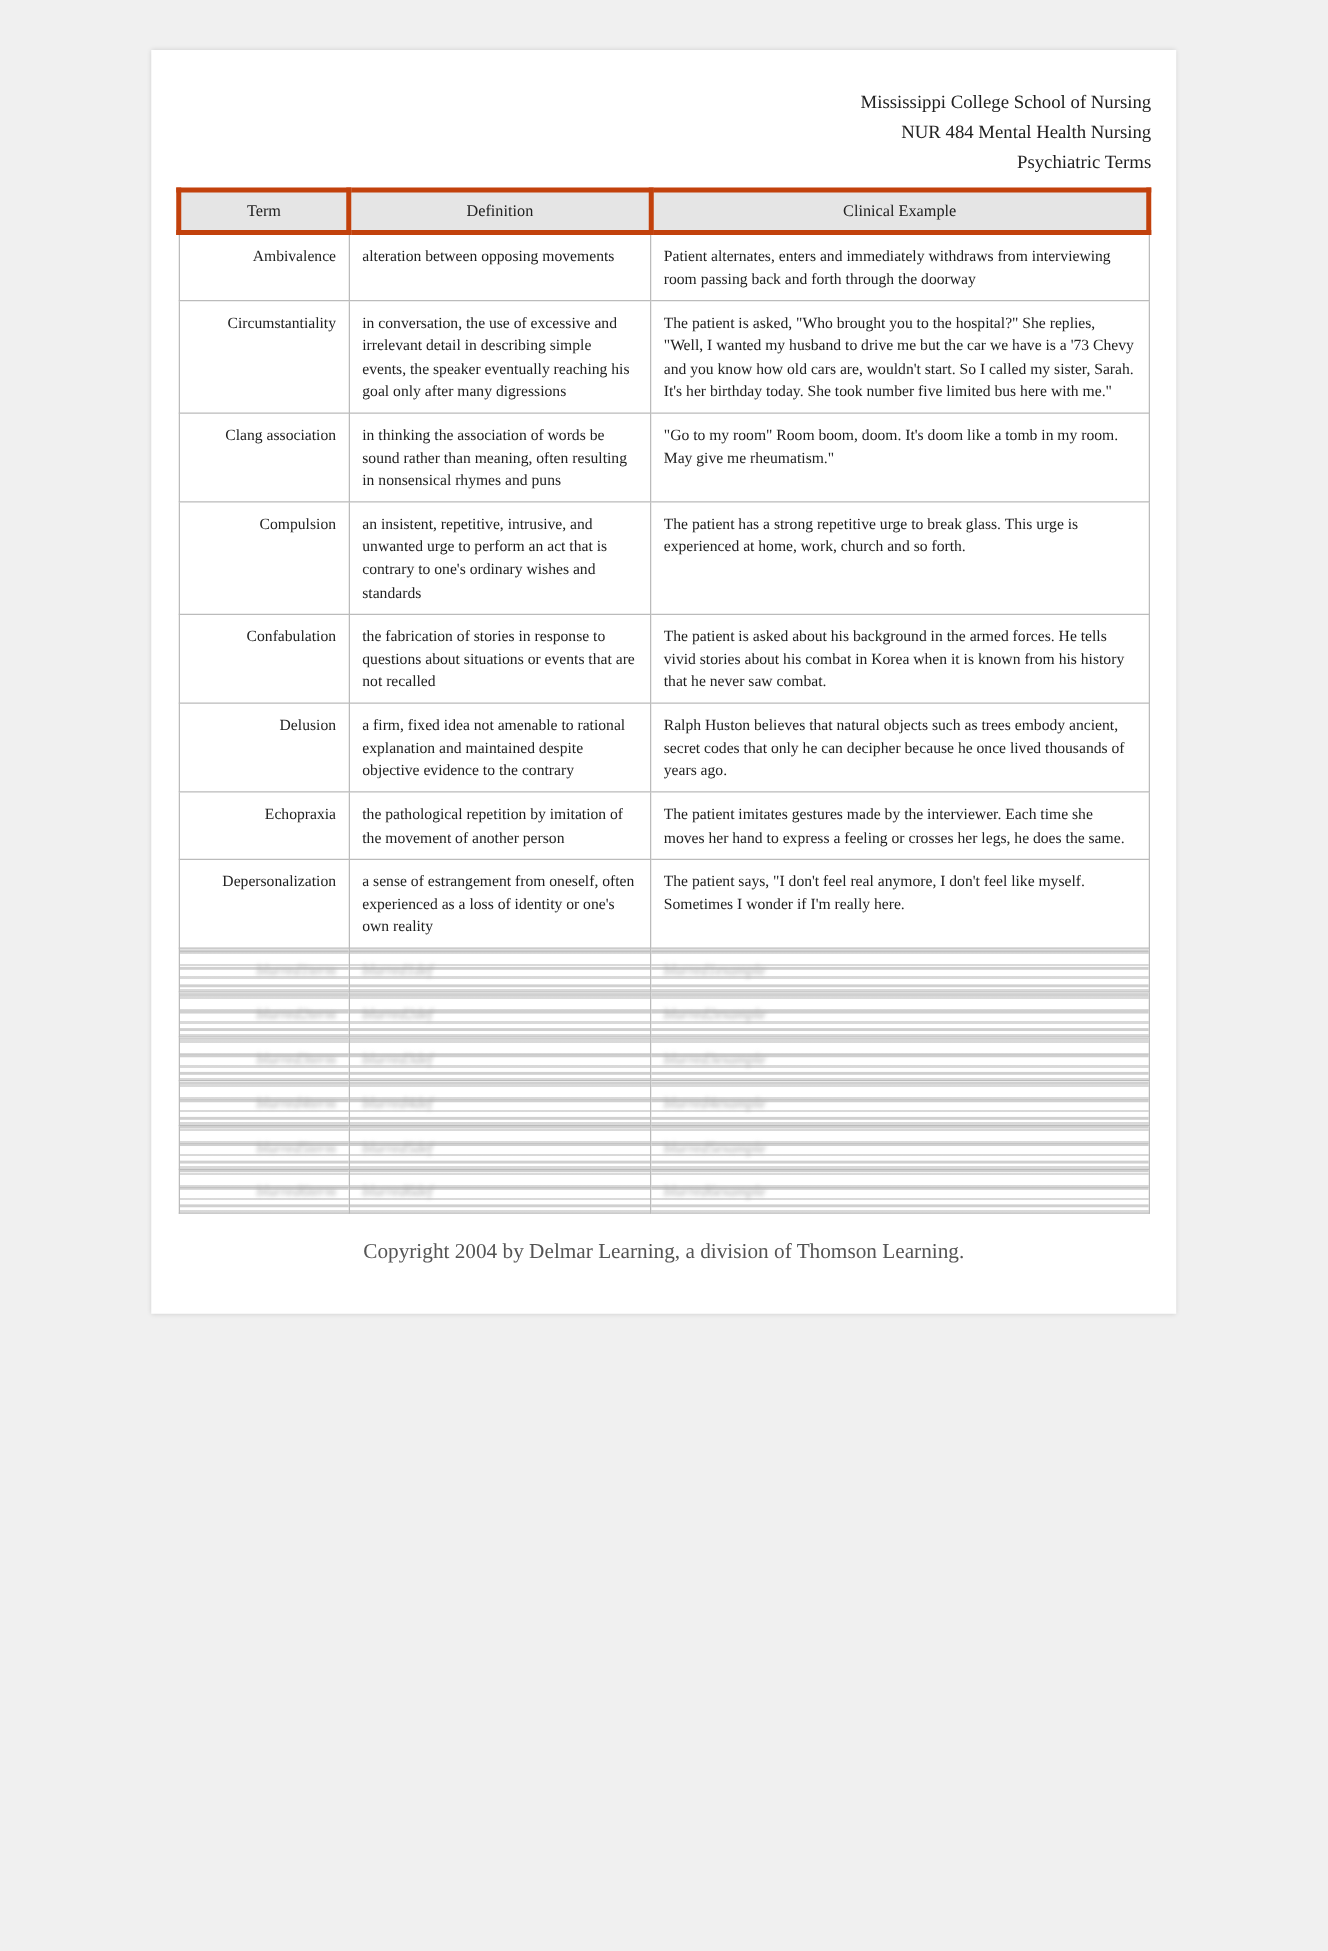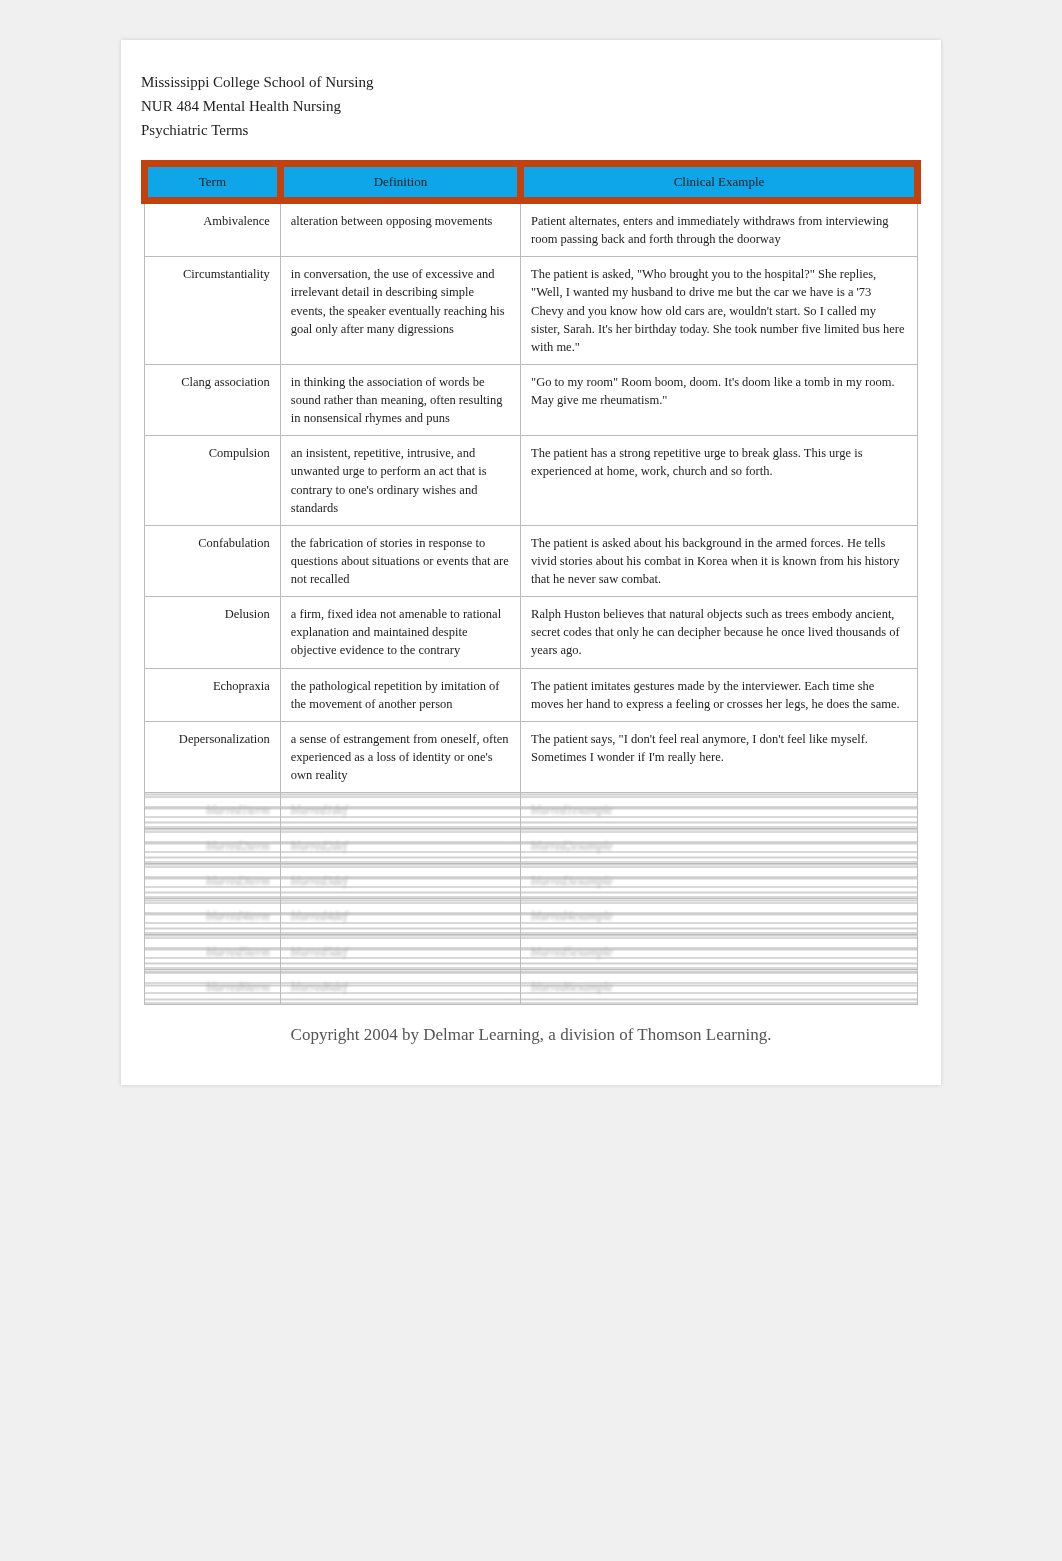--- a/index.html
+++ b/index.html
@@ -14,37 +14,37 @@
       padding: 40px 20px 80px;
       min-height: 1561px;
     }
     .page-container {
       background: #fff;
       width: 820px;
       padding: 30px 20px 40px;
       box-shadow: 0 0 4px rgba(0,0,0,0.15);
     }
     .page-header {
-      text-align: left;
-      margin-bottom: 18px;
+      text-align: right;
+      margin-bottom: 8px;
       font-size: 15px;
       line-height: 1.6;
       font-family: Liberation Serif, serif;
     }
     table {
       width: 100%;
       border-collapse: collapse;
       border: 1px solid #bbb;
     }
     th {
-      border: 7px solid #c2410c;
+      border: 4px solid #c2410c;
       padding: 7px 10px;
       font-weight: normal;
       font-size: 13px;
-      background: #0ea5e9;
+      background: #e5e5e5;
       text-align: center;
     }
     td {
       border: 1px solid #bbb;
       padding: 8px 10px;
       vertical-align: top;
       font-size: 12.5px;
       line-height: 1.45;
     }
     td.term-col {

